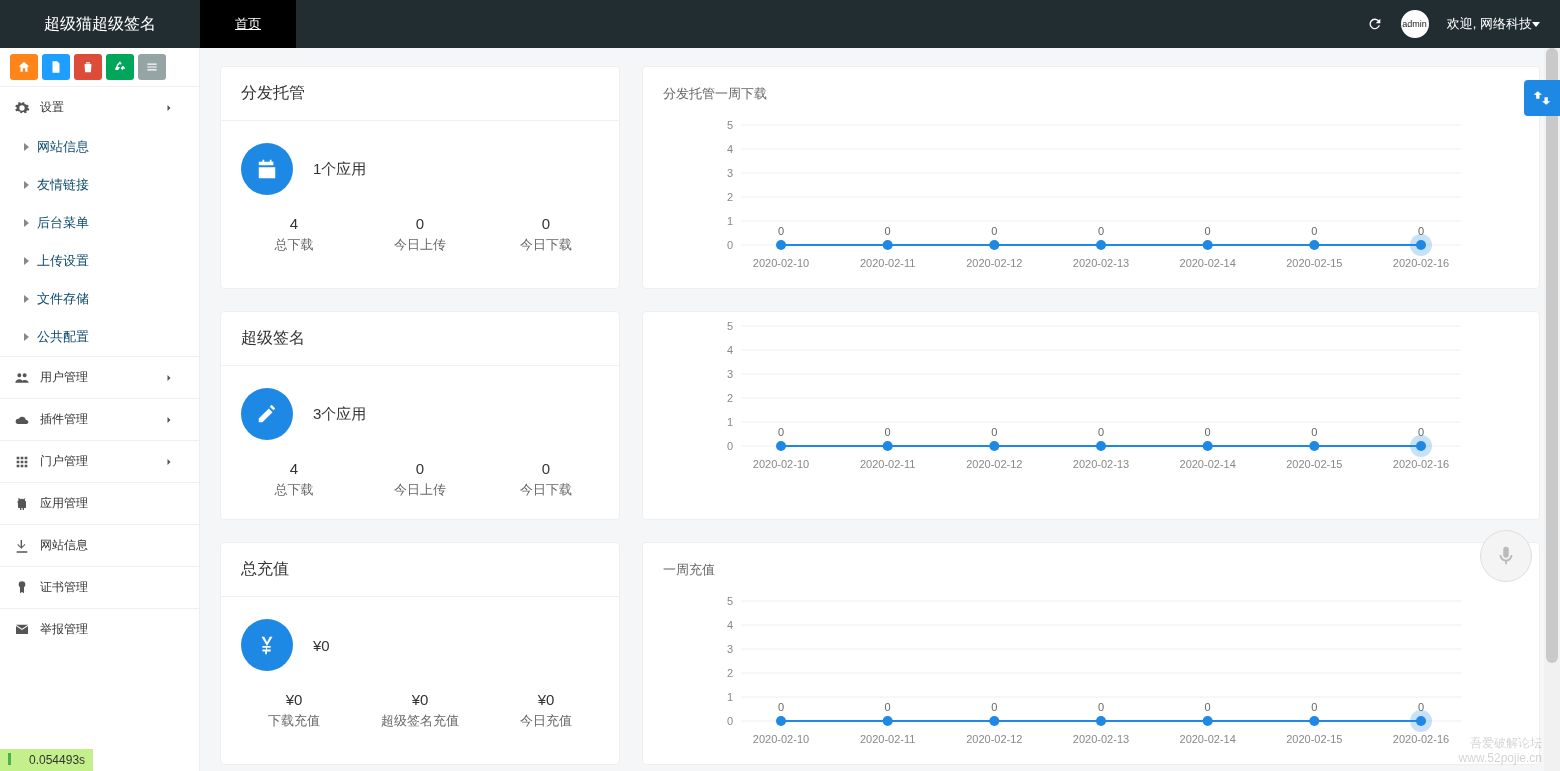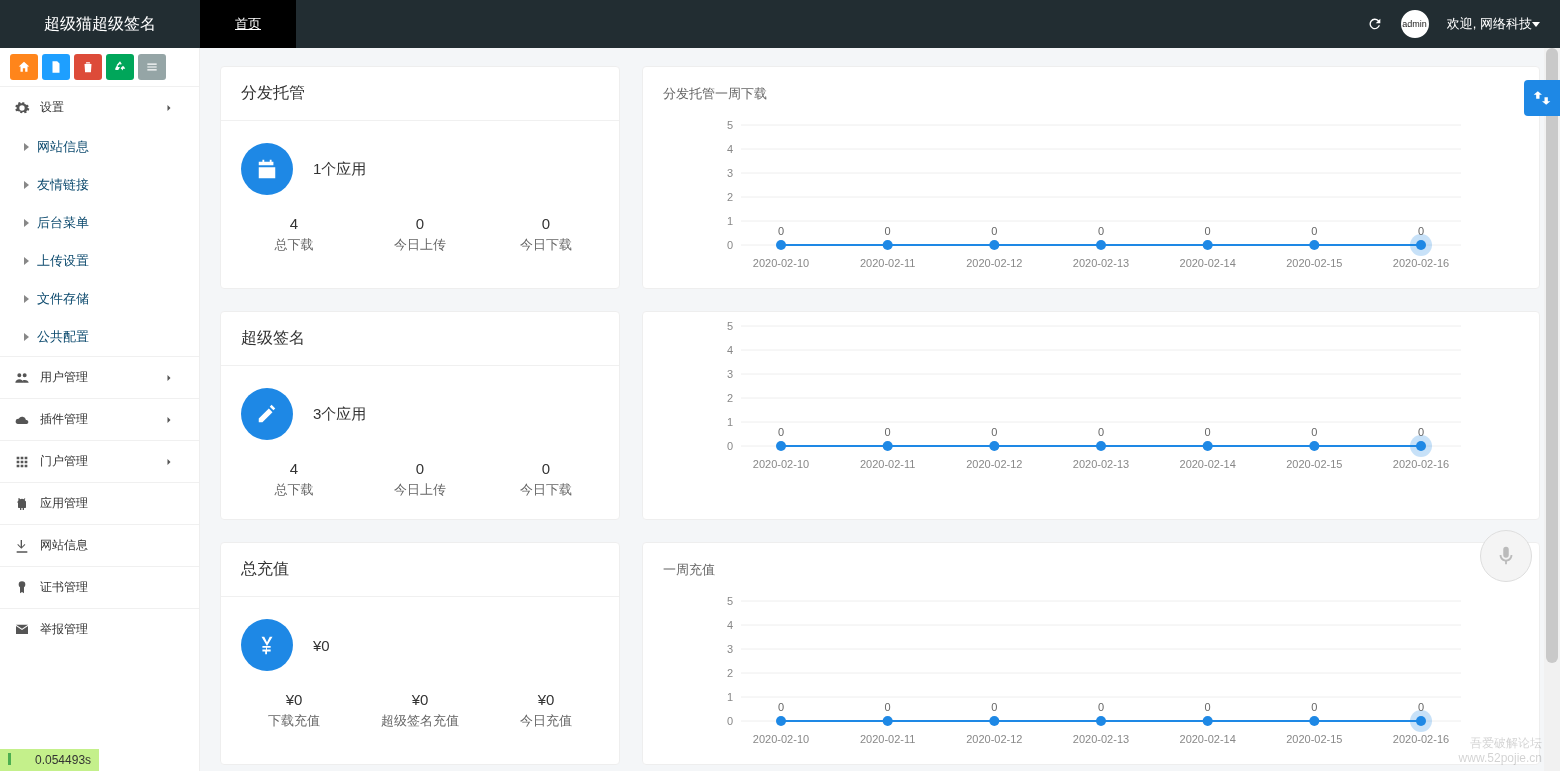--- a/index.html
+++ b/index.html
@@ -51,21 +51,21 @@
 .pt-label{ fill:#666; font-size:11px; text-anchor:middle;}
 .series-line{ stroke:#1E88E5; stroke-width:2; fill:none;}
 .pt{ fill:#1E88E5; }
 .pt-glow{ fill:#1E88E5; opacity:.25;}
 
 .float-badge{ position:fixed; right:0; top:80px; width:36px; height:36px; background:#1E88E5; border-radius:4px 0 0 4px; display:flex; align-items:center; justify-content:center; cursor:pointer;}
 .float-badge svg{width:20px;height:20px;fill:#fff;}
 .mic{ position:fixed; right:28px; top:530px; width:52px; height:52px; border-radius:50%; background:#f4f4f4; border:1px solid #ddd; display:flex; align-items:center; justify-content:center; cursor:pointer;}
 .mic svg{width:22px;height:22px;fill:#bbb;}
 
-.footer-badge{ position:fixed; left:0; bottom:0; background:#c4f08b; color:#333; font-size:12px; padding:4px 8px; display:flex; align-items:flex-start; gap:24px;}
+.footer-badge{ position:fixed; left:0; bottom:0; background:#c4f08b; color:#333; font-size:12px; padding:4px 8px; display:flex; align-items:flex-start; gap:18px;}
 .footer-badge .bar{width:3px;height:12px;background:#4caf50;}
 .watermark{ position:fixed; right:18px; bottom:6px; color:rgba(0,0,0,.18); font-size:12px; pointer-events:none; text-align:right; line-height:1.2;}
 .scrolltrack{ position:fixed; right:0; top:48px; bottom:0; width:16px; background:#f1f1f1;}
 .scrollthumb{ position:absolute; left:2px; right:2px; top:0; height:85%; background:#c9c9c9; border-radius:6px;}
 </style>
 </head>
 <body>
 
 <div class="topbar">
   <div class="brand">超级猫超级签名</div>

